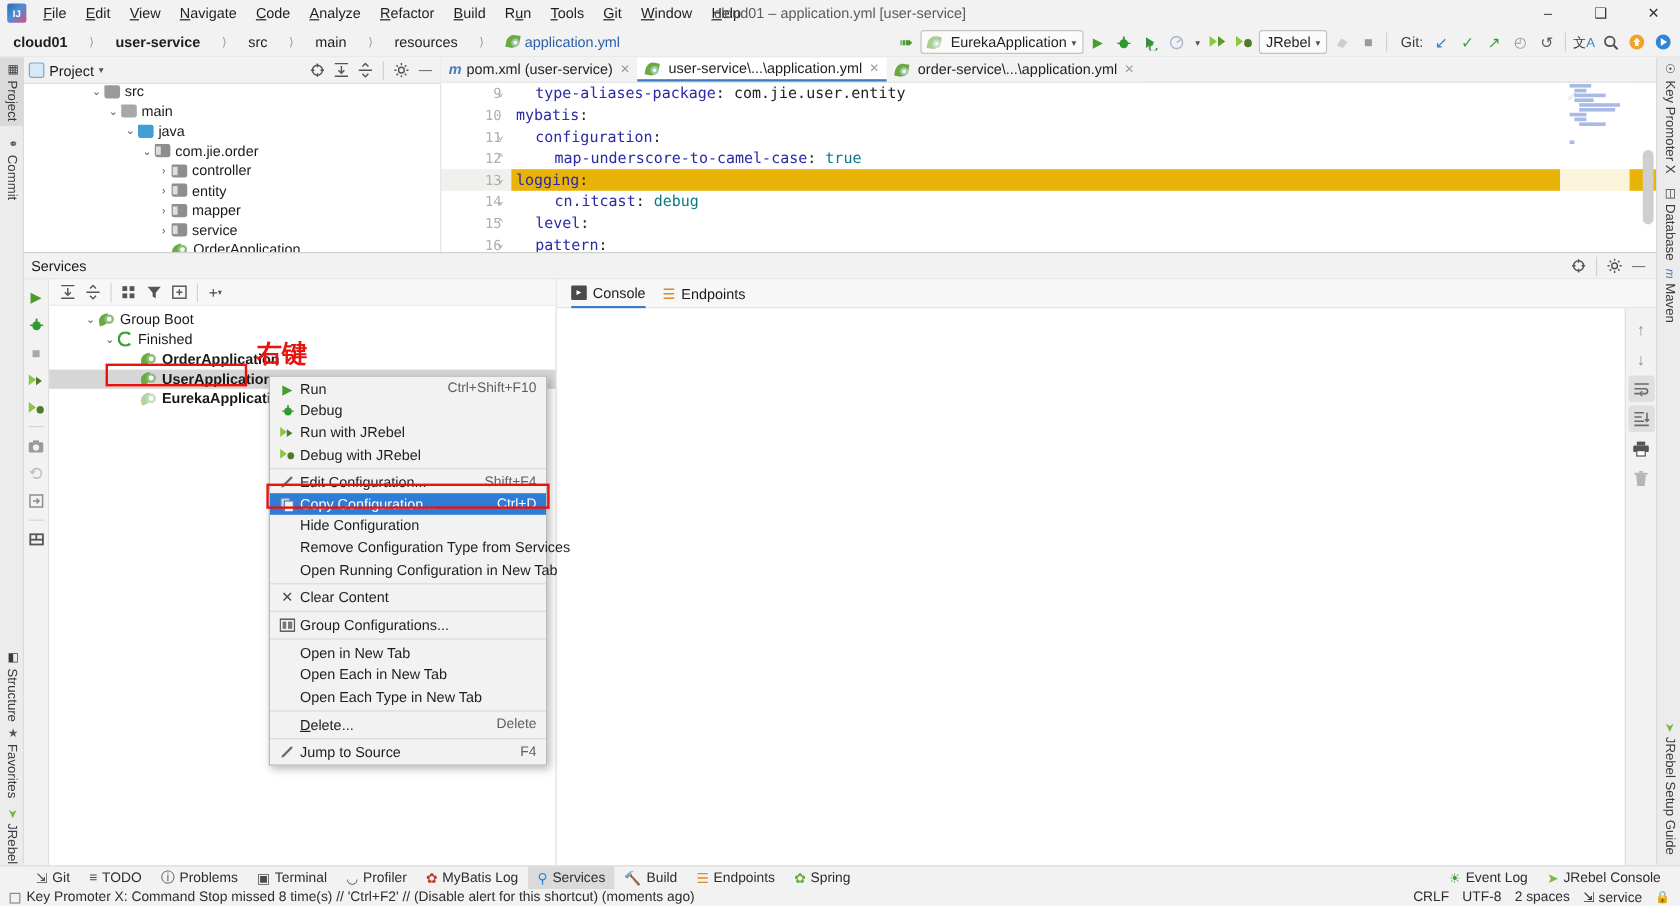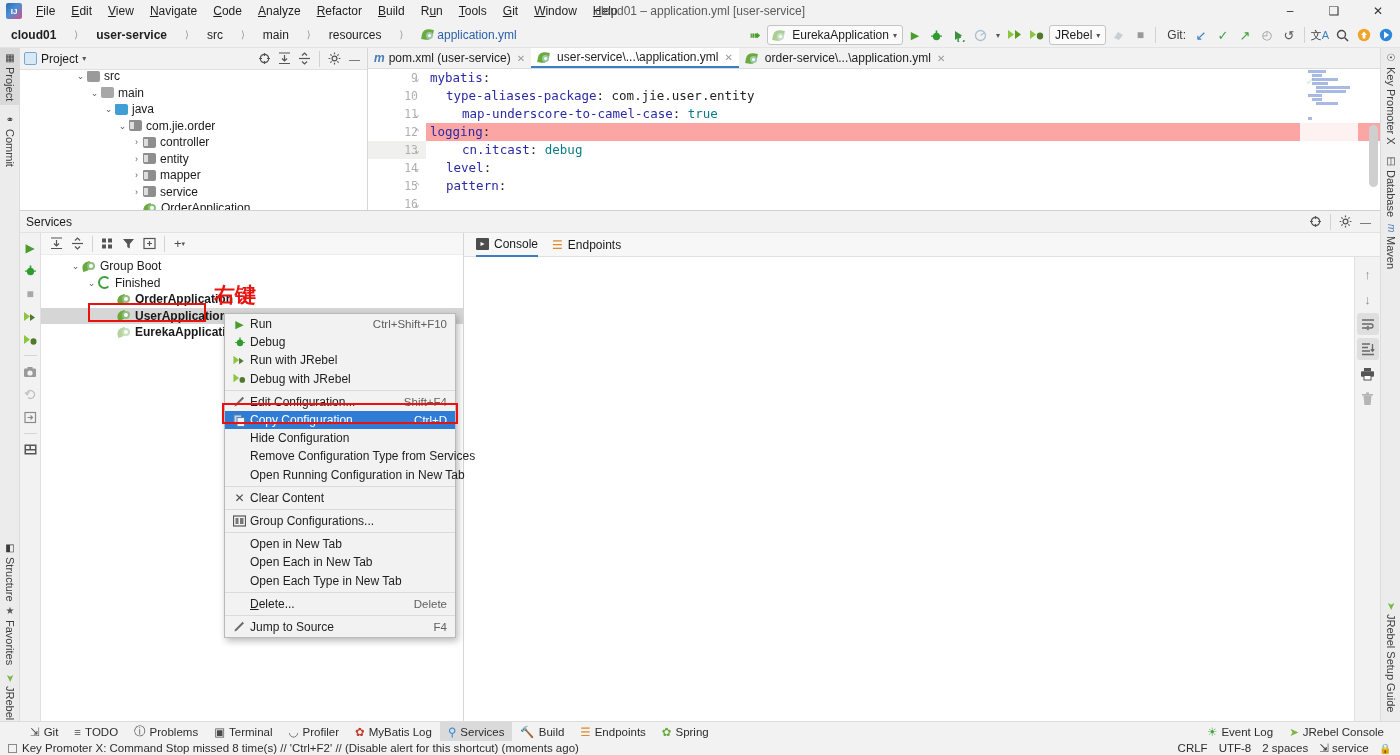--- a/index.html
+++ b/index.html
@@ -179,21 +179,21 @@
   .gutter {
     position: absolute; left: 0; top: 0; width: 58px; height: 100%;
     background: #fff; color: #b0b0b0; text-align: right;
   }
   .gline { height: 18px; line-height: 18px; padding-right: 8px; font-size: 11.5px; }
   .fold {
     position: absolute; left: 44px; width: 10px; height: 18px;
     color: #9a9a9a; font-size: 9px; text-align: center; line-height: 18px;
   }
   .cline { height: 18px; line-height: 18px; white-space: pre; padding-left: 62px; }
-  .cline.hl { background: #fca5a5; }
+  .cline.hl { background: #eab308; }
   .key { color: #2a2aa5; }
   .val { color: #0b7a86; }
   .plain { color: #222; }
   .minimap {
     position: absolute; right: 22px; top: 0; width: 58px; height: 100%;
     background: #fff; opacity: .85; overflow: hidden;
   }
   .mm-line { height: 3px; background: #9aaee0; margin: 1px 0 1px 6px; }
   .scrollbar-v {
     position: absolute; right: 2px; top: 56px; width: 9px; height: 62px;
@@ -629,22 +629,23 @@
         <div class="gline">16</div>
       </div>
       <div class="fold" style="top:0;">⌄</div>
       <div class="fold" style="top:36px;">⌄</div>
       <div class="fold" style="top:54px;">⌃</div>
       <div class="fold" style="top:72px;">⌄</div>
       <div class="fold" style="top:90px;">⌄</div>
       <div class="fold" style="top:108px;">⌃</div>
       <div class="fold" style="top:126px;">⌄</div>
 
+      <div class="cline" style="padding-left:78px;"><span class="key">type-aliases-package</span><span class="plain">:</span><span class="plain"> com.jie.user.entity</span></div>
       <div class="cline" style="padding-left:62px;"><span class="key">mybatis</span><span class="plain">:</span></div>
-      <div class="cline" style="padding-left:78px;"><span class="key">type-aliases-package</span><span class="plain">:</span><span class="plain"> com.jie.user.entity</span></div>
+      <div class="cline" style="padding-left:78px;"><span class="key">configuration</span><span class="plain">:</span></div>
       <div class="cline" style="padding-left:94px;"><span class="key">map-underscore-to-camel-case</span><span class="plain">:</span><span class="val"> true</span></div>
       <div class="cline hl" style="padding-left:62px;"><span class="key">logging</span><span class="plain">:</span></div>
       <div class="cline" style="padding-left:94px;"><span class="key">cn.itcast</span><span class="plain">:</span><span class="val"> debug</span></div>
       <div class="cline" style="padding-left:78px;"><span class="key">level</span><span class="plain">:</span></div>
       <div class="cline" style="padding-left:78px;"><span class="key">pattern</span><span class="plain">:</span></div>
 
       <div class="check-ok">✔</div>
       <div class="minimap">
         <div class="mm-line" style="width:18px;margin-left:8px;"></div>
         <div class="mm-line" style="width:10px;margin-left:12px;"></div>

